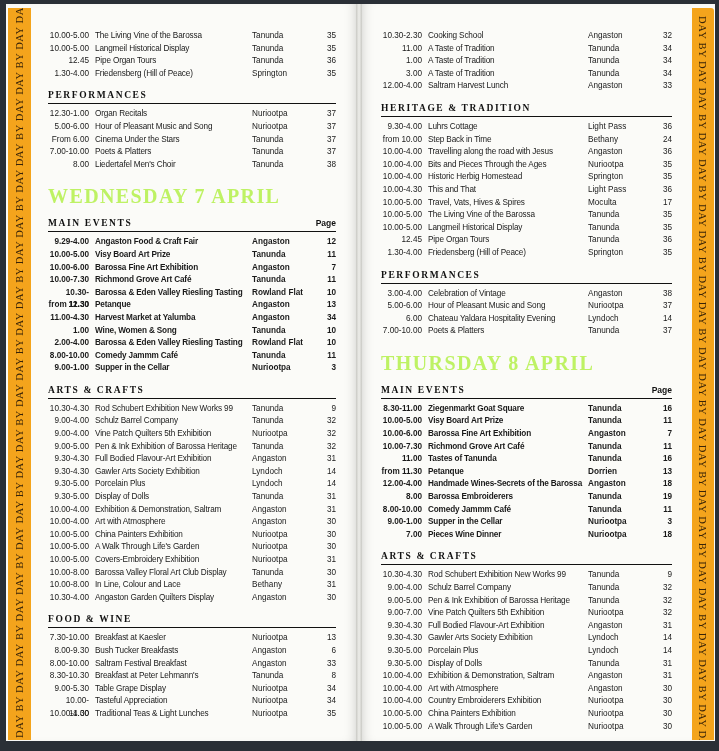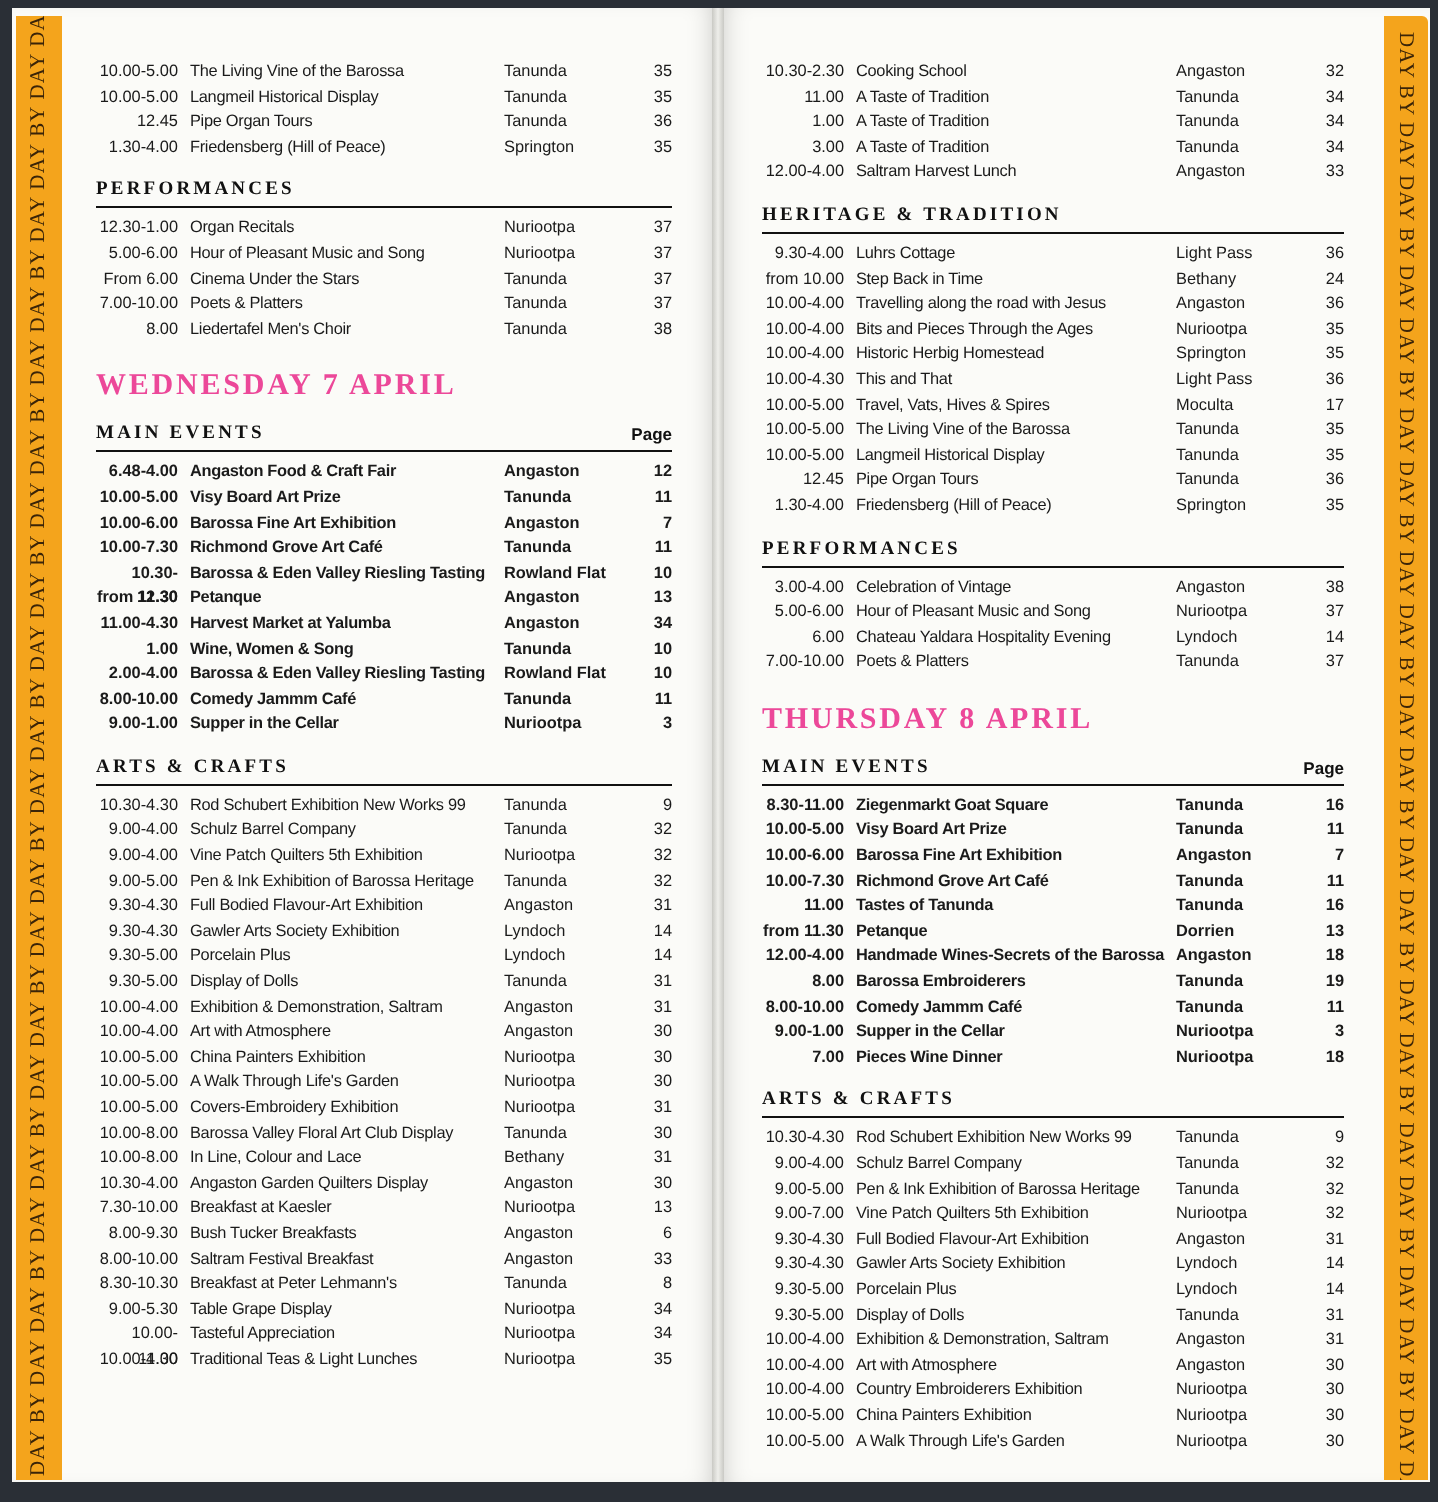--- a/index.html
+++ b/index.html
@@ -30,22 +30,22 @@
     color:#3a2408;
   }
   .tab.left .tab-text { transform:rotate(-90deg); transform-origin:0 0; left:6px; top:730px; }
   .tab.right .tab-text { transform:rotate(90deg); transform-origin:0 0; left:16px; top:8px; }
 
   .col { position:absolute; }
   .col.left { left:48px; top:30px; width:288px; }
   .col.right { left:381px; top:30px; width:291px; }
 
   .day-title {
-    font-family:"Liberation Serif", serif; font-weight:bold; font-size:15px;
-    letter-spacing:1.4px; margin:14px 0 8px 0; color:#ec4899;
+    font-family:"Liberation Serif", serif; font-weight:bold; font-size:20px;
+    letter-spacing:1.4px; margin:14px 0 8px 0; color:#bef264;
   }
   .section-head {
     display:flex; justify-content:space-between; align-items:flex-end;
     border-bottom:1.6px solid #111; padding-bottom:3px; margin:10px 0 4px 0;
   }
   .section-title {
     font-family:"Liberation Serif", serif; font-weight:bold; font-size:9.5px;
     letter-spacing:1.6px; color:#111;
   }
   .page-label { font-size:8.5px; font-weight:bold; color:#111;margin-left:26px; }
@@ -136,21 +136,21 @@
     </div>
 
   <div class="day-title">WEDNESDAY 7 APRIL</div>
 
   <div class="section-head">
     <span class="section-title">MAIN EVENTS</span>
     <span class="page-label">Page</span>
   </div>
   <div class="bold">
       <div class="row">
-        <span class="t">6.48-4.00</span>
+        <span class="t">9.29-4.00</span>
         <span class="n">Angaston Food &amp; Craft Fair</span>
         <span class="l">Angaston</span>
         <span class="p">12</span>
       </div>
       <div class="row">
         <span class="t">10.00-5.00</span>
         <span class="n">Visy Board Art Prize</span>
         <span class="l">Tanunda</span>
         <span class="p">11</span>
       </div>
@@ -305,20 +305,23 @@
         <span class="p">31</span>
       </div>
       <div class="row">
         <span class="t">10.30-4.00</span>
         <span class="n">Angaston Garden Quilters Display</span>
         <span class="l">Angaston</span>
         <span class="p">30</span>
       </div>
     </div>
 
+  <div class="section-head">
+    <span class="section-title">FOOD &amp; WINE</span>
+  </div>
   <div>
       <div class="row">
         <span class="t">7.30-10.00</span>
         <span class="n">Breakfast at Kaesler</span>
         <span class="l">Nuriootpa</span>
         <span class="p">13</span>
       </div>
       <div class="row">
         <span class="t">8.00-9.30</span>
         <span class="n">Bush Tucker Breakfasts</span>

